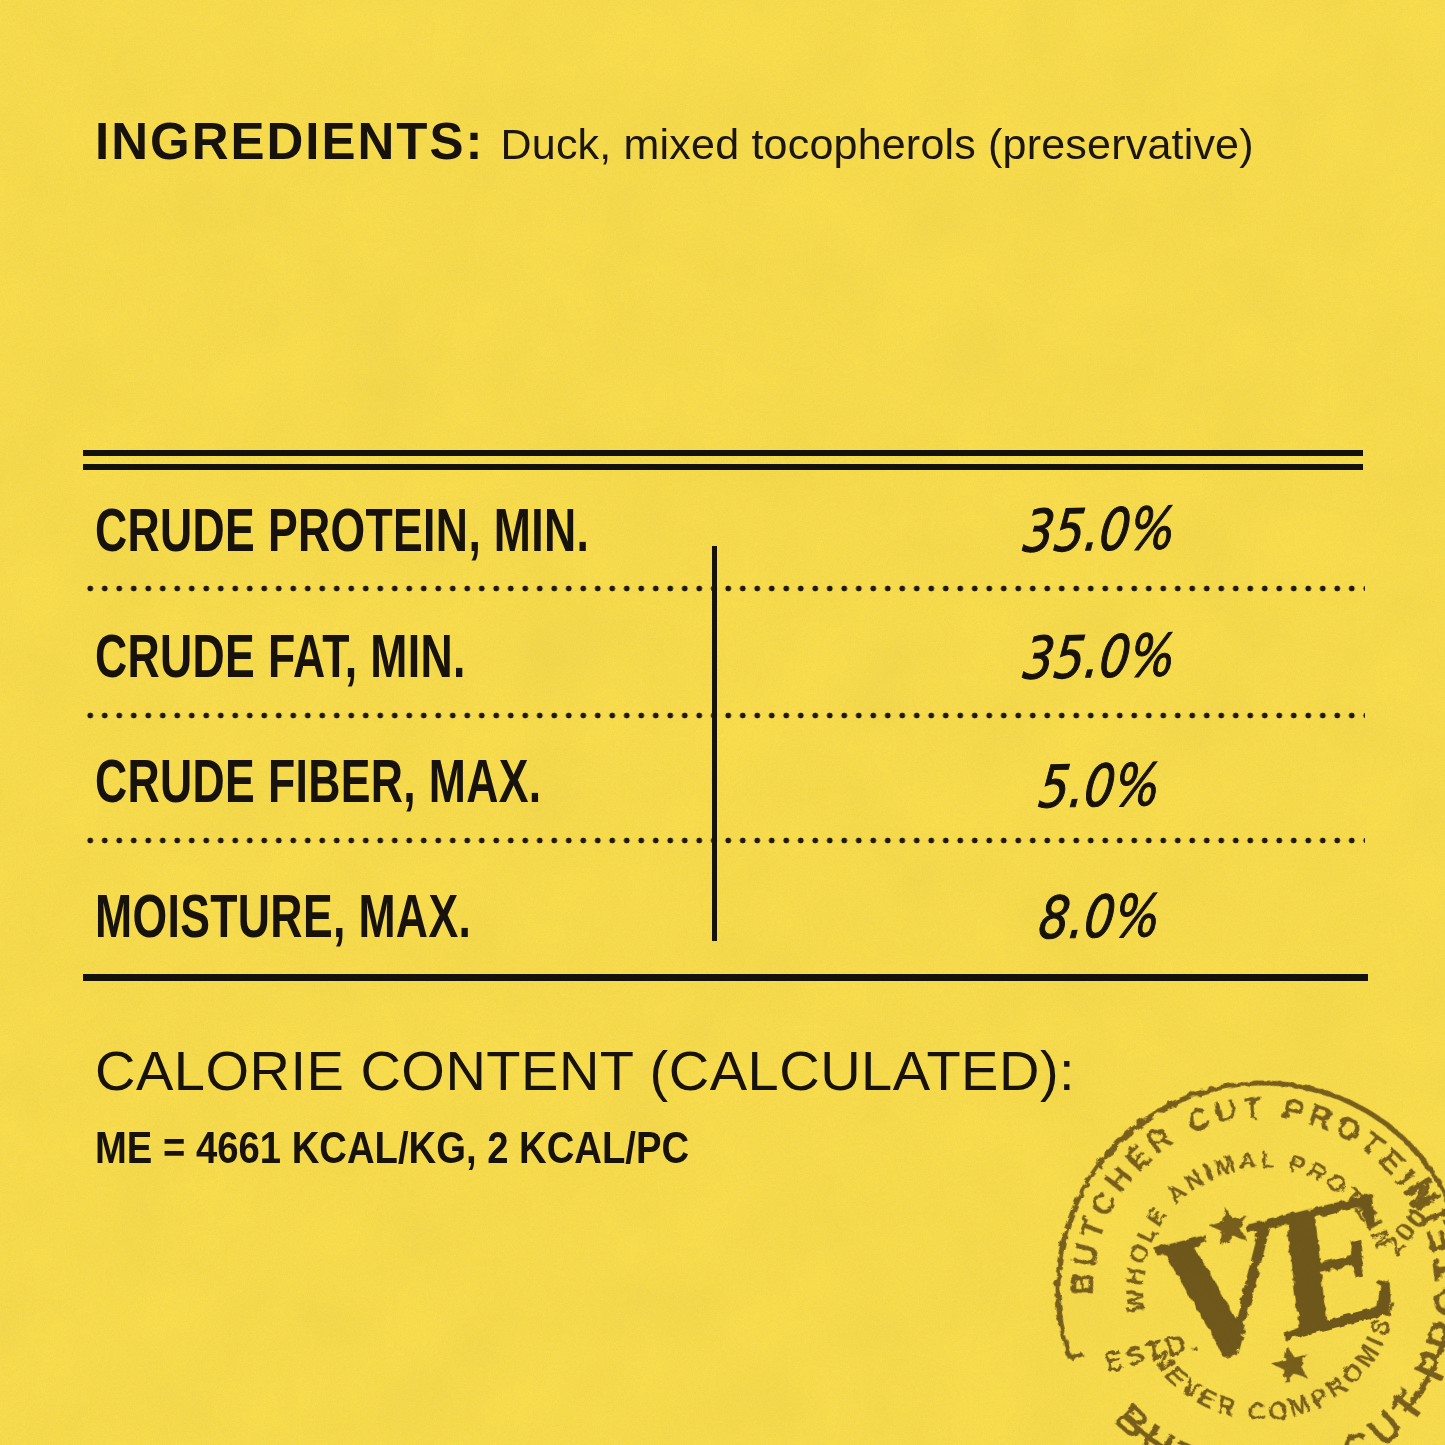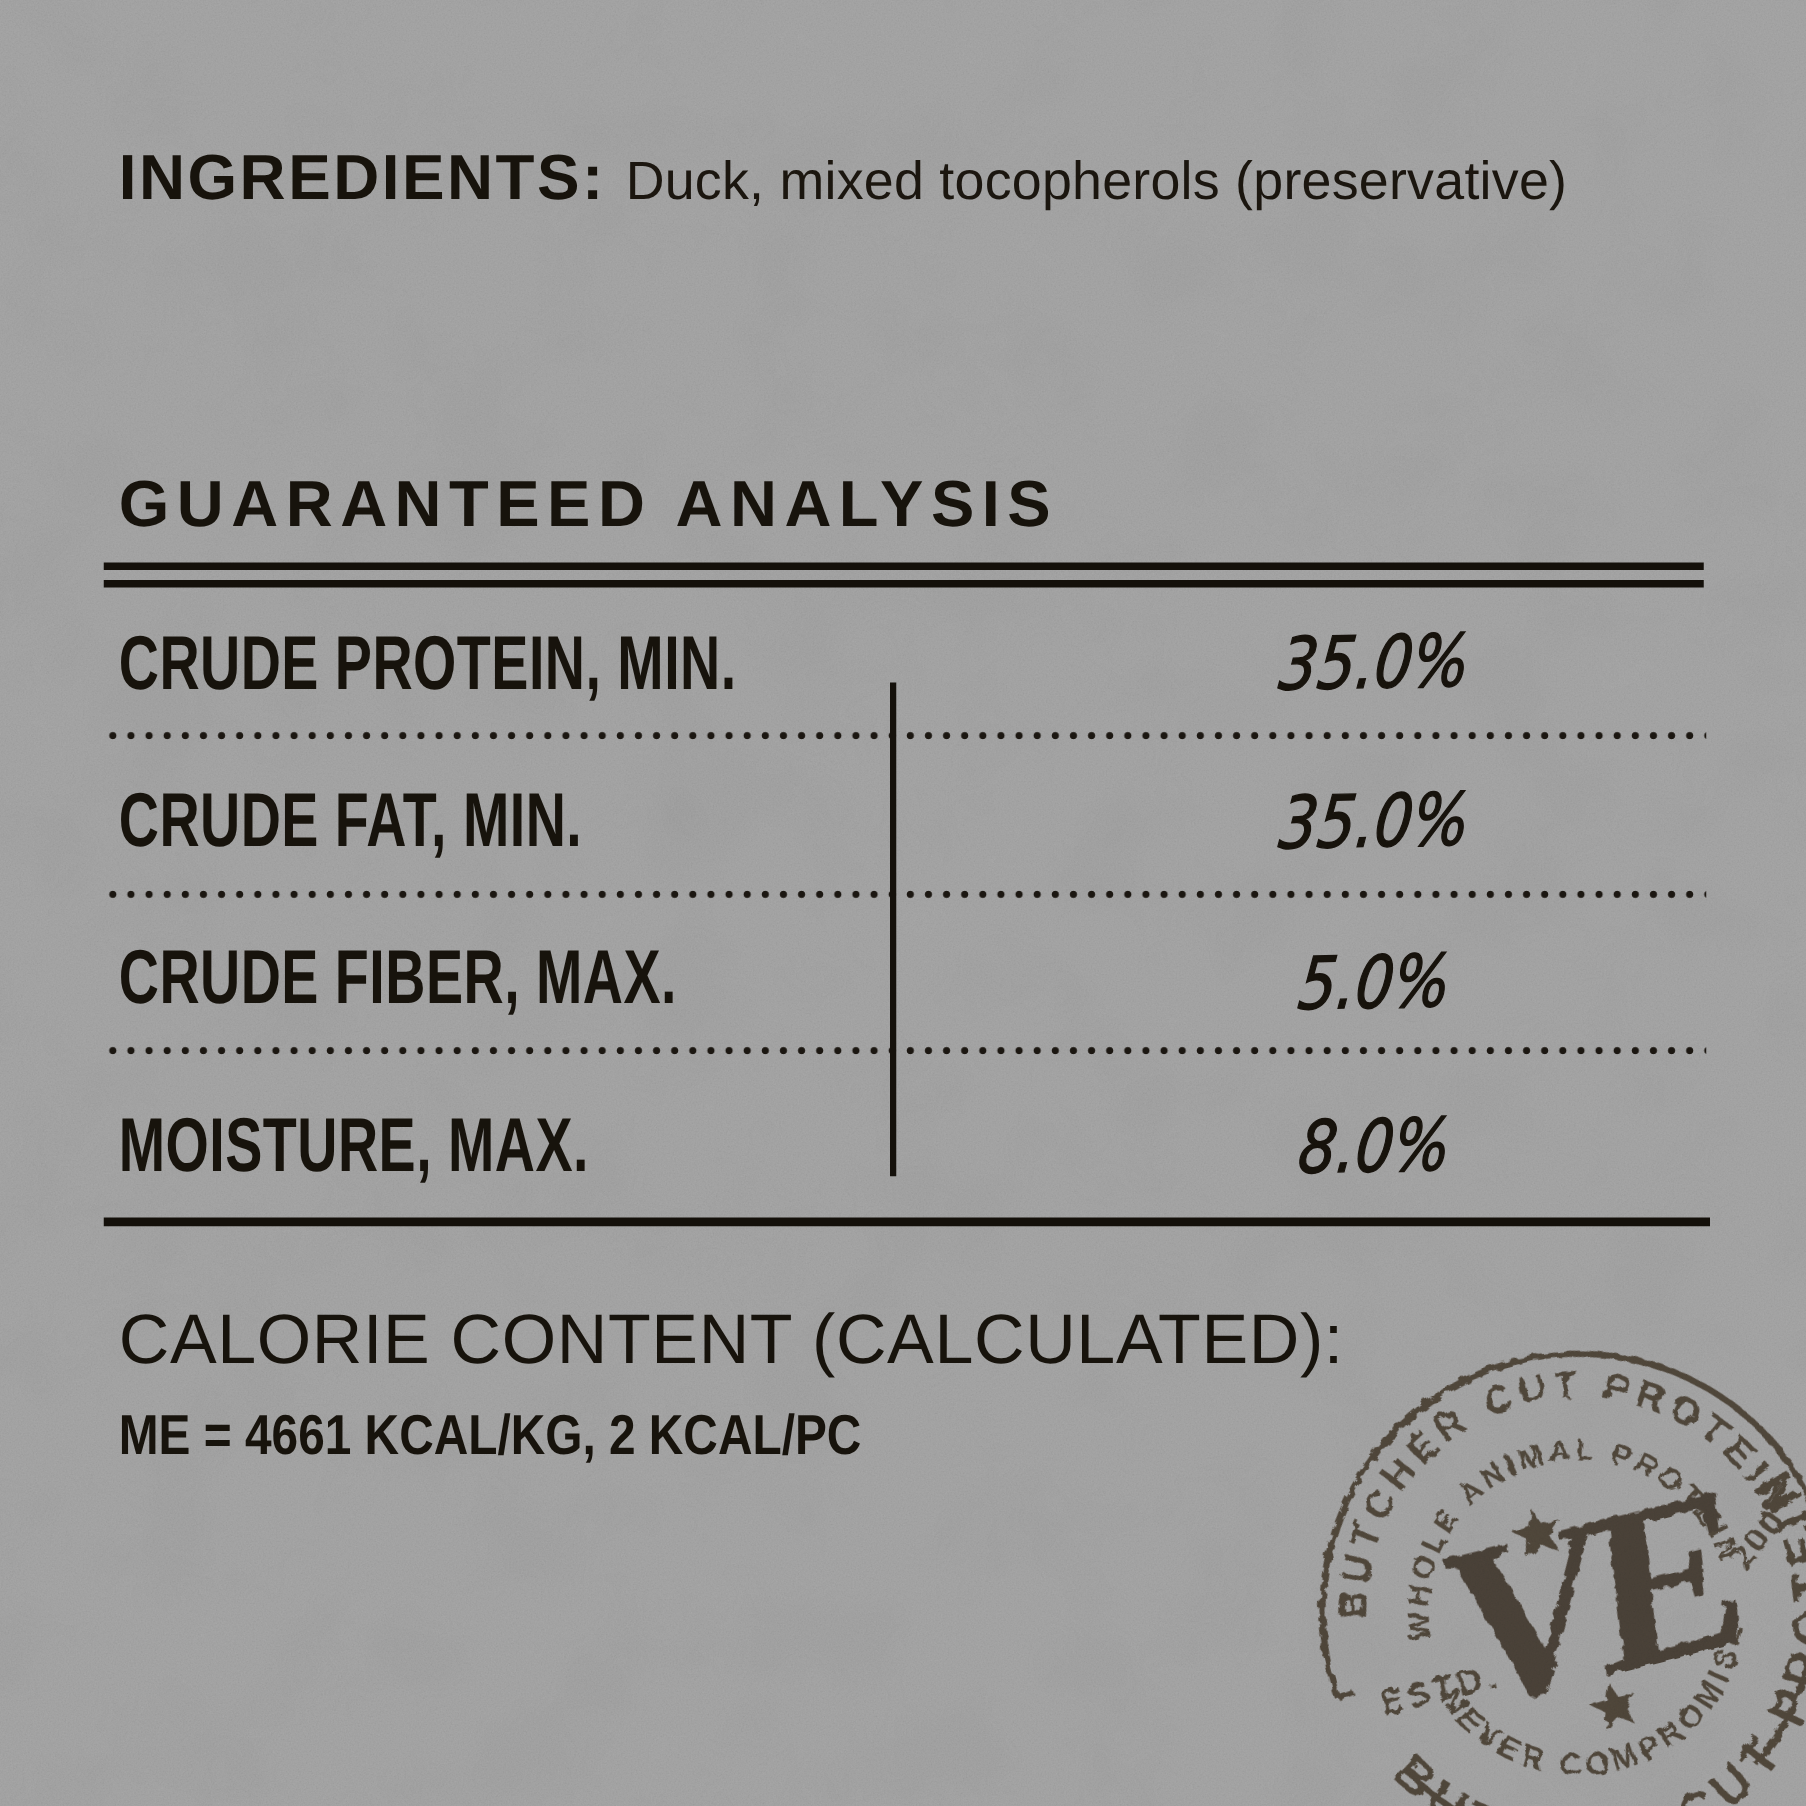--- a/index.html
+++ b/index.html
@@ -1,19 +1,19 @@
 <!DOCTYPE html>
 <html><head>
 <meta charset="utf-8">
 <style>
   html,body{margin:0;padding:0;}
   .page{
     position:relative;
     width:1445px;height:1445px;
-    background:#a3a3a3;
+    background:#fde047;
     overflow:hidden;
     font-family:"Liberation Sans",sans-serif;
     color:#17130c;
   }
   .texture{position:absolute;inset:0;width:100%;height:100%;pointer-events:none;}
   .abs{position:absolute;}
 
   
   .ingredients{left:95px;top:112px;display:flex;align-items:baseline;gap:16px;white-space:nowrap;}
   .ing-title{font-weight:bold;font-size:51px;letter-spacing:2px;}
@@ -70,21 +70,20 @@
     <rect width="100%" height="100%" filter="url(#paperNoise)" opacity="0.16" style="mix-blend-mode:multiply"></rect>
     <rect width="100%" height="100%" filter="url(#paperNoise2)" opacity="0.10" style="mix-blend-mode:screen"></rect>
     <rect width="100%" height="100%" filter="url(#blotch)" opacity="0.07" style="mix-blend-mode:multiply"></rect>
   </svg>
 
   <div class="abs ingredients">
     <span class="ing-title">INGREDIENTS:</span>
     <span class="ing-text">Duck, mixed tocopherols (preservative)</span>
   </div>
 
-  <div class="abs ga-title">GUARANTEED ANALYSIS</div>
   <div class="abs dbl-line"></div>
 
   <div class="abs ga-label r1">CRUDE PROTEIN, MIN.</div>
   <div class="abs ga-value r1">35.0%</div>
   <div class="abs dotline d1"></div>
 
   <div class="abs ga-label r2">CRUDE FAT, MIN.</div>
   <div class="abs ga-value r2">35.0%</div>
   <div class="abs dotline d2"></div>
 

